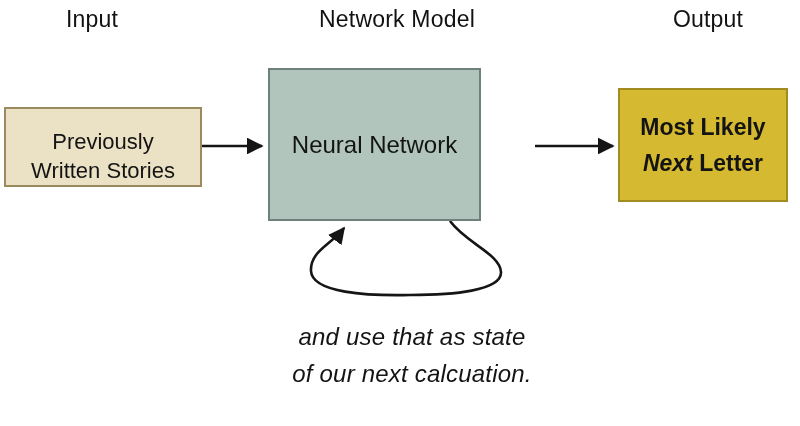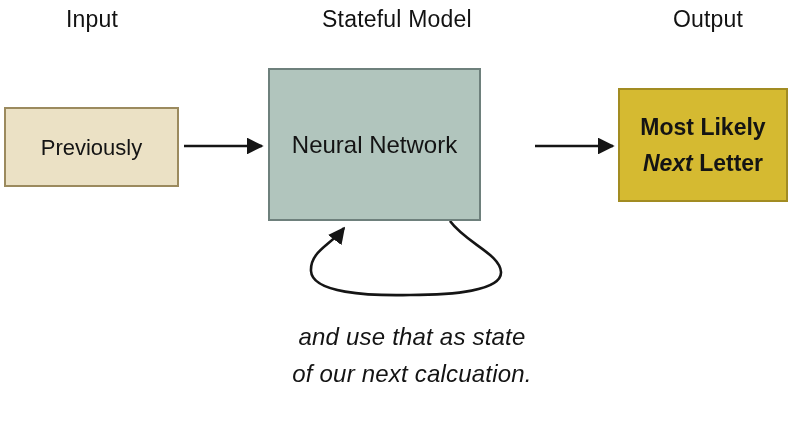--- a/index.html
+++ b/index.html
@@ -36,22 +36,22 @@
     border: 2px solid #000;
     display: flex;
     flex-direction: column;
     align-items: center;
     justify-content: center;
     text-align: center;
     color: #141414;
   }
   .box-input {
     left: 4px; top: 107px;
-    width: 175px; height: 80px;
-    font-size: 22px; line-height: 29px;
+    width: 198px; height: 80px;
+    font-size: 22px; line-height: 29px; justify-content: flex-end;
   }
   .box-model {
     left: 268px; top: 68px;
     width: 213px; height: 153px;
     font-size: 24px; line-height: 30px;
   }
   .box-output {
     left: 618px; top: 88px;
     width: 170px; height: 114px;
     font-size: 23px; line-height: 36px;
@@ -80,36 +80,37 @@
     letter-spacing: 0.2px;
     color: #141414;
   }
 </style>
 </head>
 <body>
 
 <div class="canvas">
 
   <div class="hdr hdr-input">Input</div>
-  <div class="hdr hdr-model">Stateful Model</div>
+  <div class="hdr hdr-model">Network Model</div>
   <div class="hdr hdr-output">Output</div>
 
   <svg class="arrows" viewBox="0 0 800 426">
     <defs>
       <marker id="ah" viewBox="0 0 10 10" refX="9" refY="5" markerWidth="6.5" markerHeight="6.5" orient="auto-start-reverse">
         <path d="M0,0 L10,5 L0,10 z" fill="#151515"></path>
       </marker>
     </defs>
     <line x1="184" y1="146" x2="262" y2="146" marker-end="url(#ah)"></line>
     <line x1="535" y1="146" x2="613" y2="146" marker-end="url(#ah)"></line>
     <path class="loop" d="M450,221 C466,243 500,254 501,272 C502,291 452,295 410,295 C368,296 312,293 311,271 C310,251 331,245 344,228" marker-end="url(#ah)"></path>
   </svg>
 
   <div class="box box-input" style="background-color: rgb(235, 225, 197); border-color: rgb(155, 138, 94);">
     <div>Previously</div>
+    <div>Written Stories</div>
   </div>
 
   <div class="box box-model" style="background-color: rgb(177, 197, 189); border-color: rgb(110, 128, 124);">
     <div>Neural Network</div>
   </div>
 
   <div class="box box-output" style="background-color: rgb(213, 186, 49); border-color: rgb(162, 140, 34); font-weight: bold;">
     <div>Most Likely</div>
     <div><span class="it">Next</span><span> Letter</span></div>
   </div>

